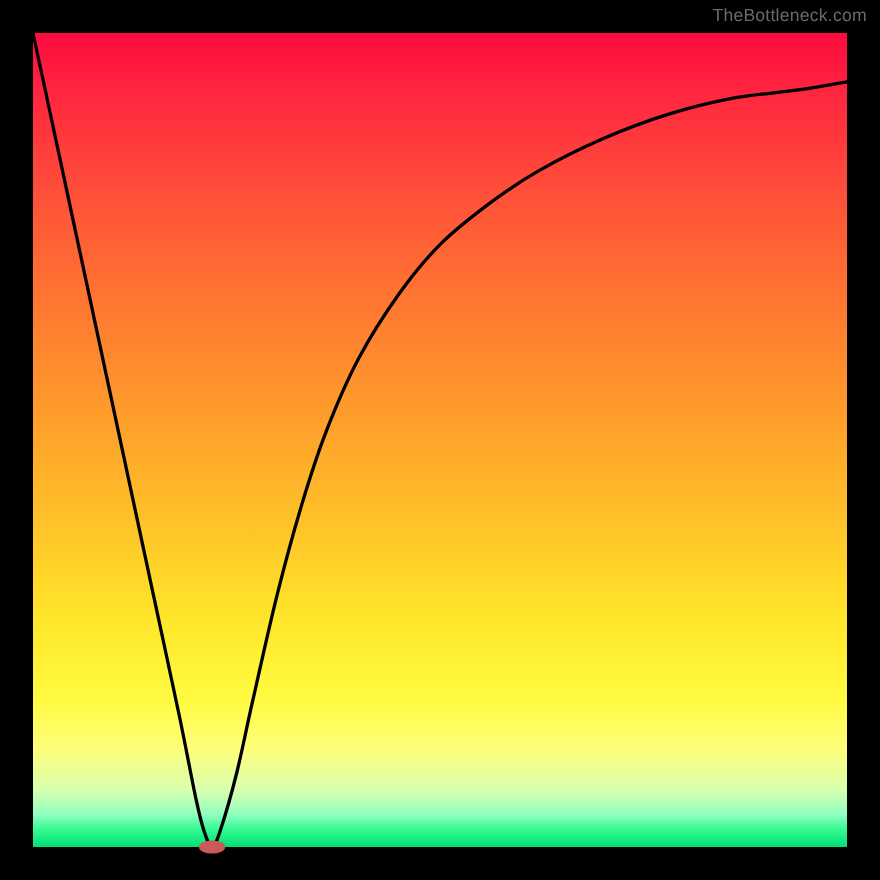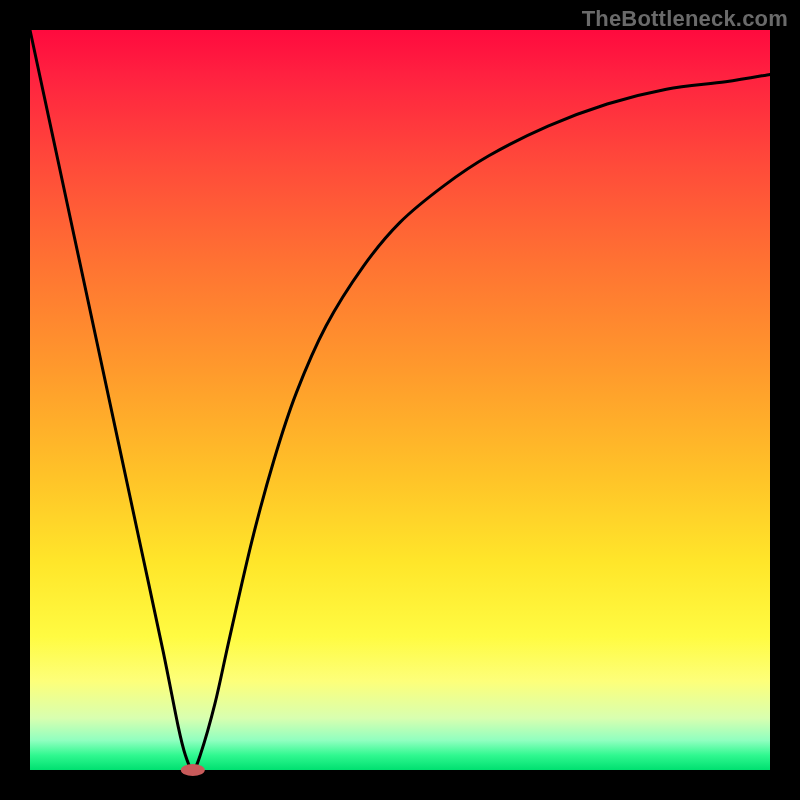--- a/index.html
+++ b/index.html
@@ -39,22 +39,22 @@
       #90ffc0 96%,
       #30f890 98%,
       #00e070 100%
     );
   }
   .watermark {
     position: absolute;
     top: 6px;
     right: 12px;
     color: #6a6a6a;
-    font-size: 22px;
-    font-weight: 700;
+    font-size: 16px;
+    font-weight: 400;
     letter-spacing: 0.2px;
     user-select: none;
   }
   svg.curve {
     position: absolute;
     left: 0;
     top: 0;
     width: 740px;
     height: 740px;
     overflow: visible;

